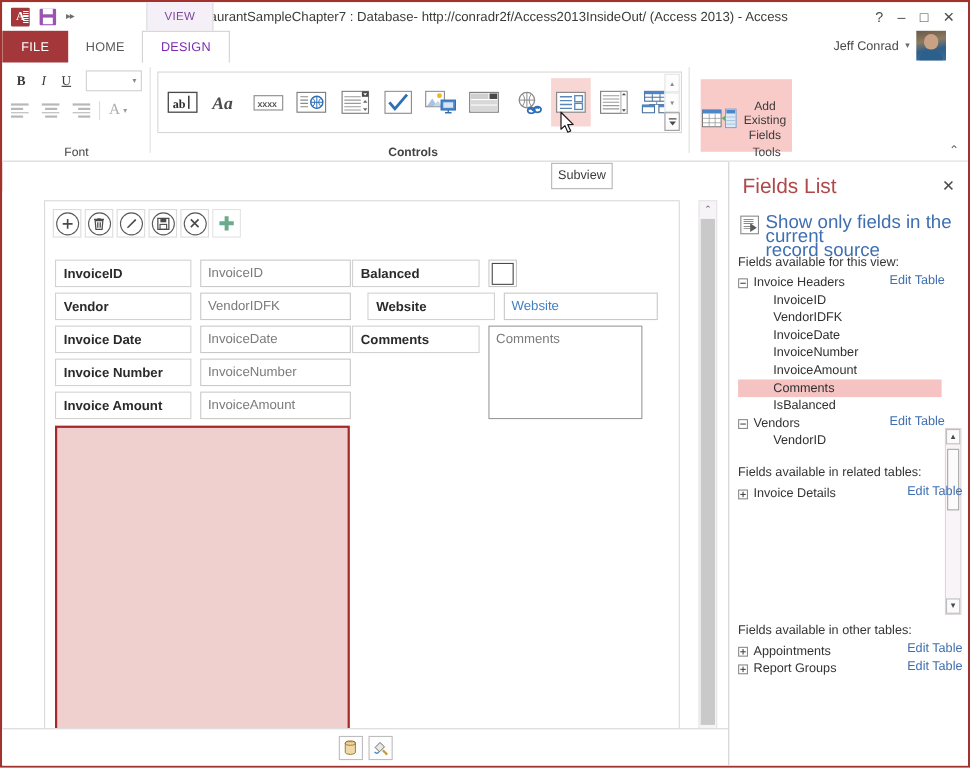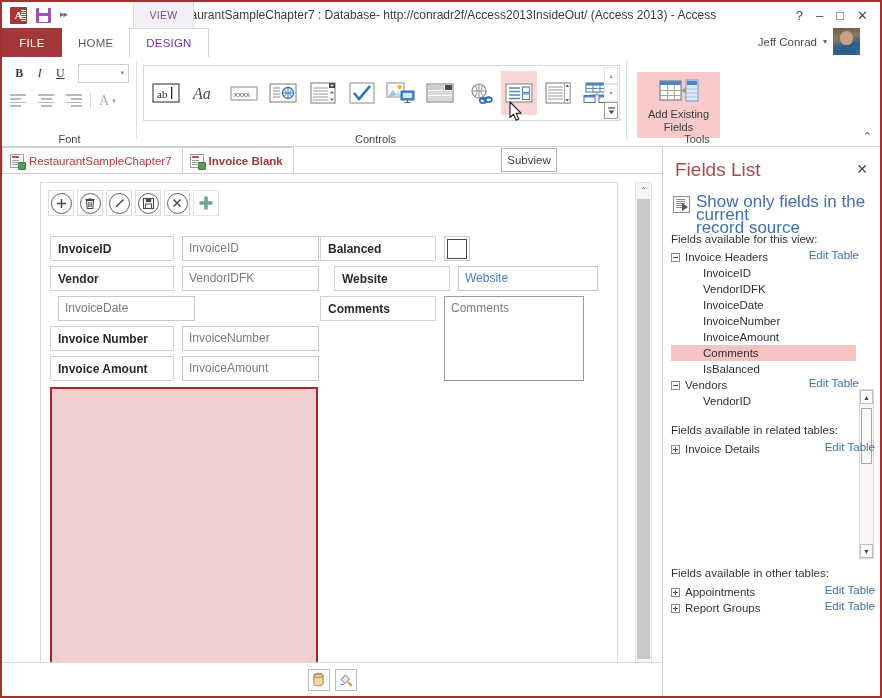--- a/index.html
+++ b/index.html
@@ -148,21 +148,21 @@
   .fontrow2 { display: flex; align-items: center; gap: 3px; }
   .align-ic { width: 22px; height: 16px; display:flex; flex-direction:column; justify-content:center; gap:2px; }
   .align-ic i { display:block; height:1.6px; background:#b8b8b8; }
   .al i:nth-child(1){width:16px} .al i:nth-child(2){width:11px} .al i:nth-child(3){width:16px} .al i:nth-child(4){width:11px}
   .ac i{ margin:0 auto; } .ac i:nth-child(1){width:16px} .ac i:nth-child(2){width:11px} .ac i:nth-child(3){width:16px} .ac i:nth-child(4){width:11px}
   .ar i{ margin-left:auto; } .ar i:nth-child(1){width:16px} .ar i:nth-child(2){width:11px} .ar i:nth-child(3){width:16px} .ar i:nth-child(4){width:11px}
   .vsep { width:1px; height:17px; background:#dcdcdc; margin: 0 5px; }
   .fcolor { font-size: 14px; color:#adadad; font-family:"Liberation Serif",serif; }
 
   
-  .g-controls { width: 500px; padding: 8px 0 0 6px; }
+  .g-controls { width: 500px; padding: 8px 0 0 6px; font-weight: bold; }
   .ctrl-gallery {
     border: 1px solid #d7d7d7; height: 56px; width: 477px;
     display: flex; align-items: center; padding: 0 4px; gap: 4px; position: relative;
   }
   .cbtn {
     width: 38px; height: 44px; display: flex; align-items: center; justify-content: center;
     position: relative;
   }
   .cbtn.sel { background: #f8d6d4; }
   .gal-scroll {
@@ -171,21 +171,21 @@
   }
   .gal-scroll div {
     flex: 1; border: 1px solid #e3e3e3; display:flex; align-items:center; justify-content:center;
     font-size: 6px; color:#8a8a8a; background:#fdfdfd;
   }
 
   
   .g-tools { width: 120px; padding: 6px 0 0 0; display:flex; justify-content:center; }
   .aef {
     width: 83px; height: 66px; background: #f8cbc9;
-    display:flex; flex-direction:column; align-items:center; justify-content:flex-start;
+    display:flex; flex-direction:row; align-items:center; justify-content:flex-start;
     padding-top: 6px;
   }
   .aef .lbl { font-size: 11px; color:#3a3a3a; text-align:center; line-height:13px; margin-top:4px; }
   .ribbon-collapse {
     position: absolute; right: 8px; bottom: 3px; font-size: 11px; color:#5a5a5a;
   }
 
   
   .doctabs {
     position: absolute; left: 0; top: 145px; width: 878px; height: 27px;
@@ -605,34 +605,20 @@
           <span>Add Existing</span><br>
           <span>Fields</span>
         </div>
       </div>
       <div class="rgl" style="width:120px">Tools</div>
     </div>
 
     <div class="ribbon-collapse">⌃</div>
   </div>
 
-  <div class="doctabs">
-    <div class="dtab">
-      <span class="dtab-ic">
-          <span class="gc"></span>
-        </span>
-      <span>RestaurantSampleChapter7</span>
-    </div>
-    <div class="dtab active">
-      <span class="dtab-ic">
-          <span class="gc"></span>
-        </span>
-      <span>Invoice Blank</span>
-    </div>
-  </div>
   <div class="subview-tip">Subview</div>
   <div class="doc-close">✕</div>
 
   <div class="canvas">
     <div class="canvas-inner">
 
       <div class="actionbar">
         <div class="abtn">
           <span class="circ">
               <svg width="13" height="13" viewBox="0 0 13 13">
@@ -683,20 +669,21 @@
 
       <div class="frow" style="left:9px; top:53px;">
         <div class="flabel" style="width:124px">InvoiceID</div>
         <div class="fbox" style="width:137px; margin-left:8px">InvoiceID</div>
       </div>
       <div class="frow" style="left:9px; top:83px;">
         <div class="flabel" style="width:124px">Vendor</div>
         <div class="fbox" style="width:137px; margin-left:8px">VendorIDFK</div>
       </div>
       <div class="frow" style="left:9px; top:113px;">
+        <div class="flabel" style="width:124px">Invoice Date</div>
         <div class="fbox" style="width:137px; margin-left:8px">InvoiceDate</div>
       </div>
       <div class="frow" style="left:9px; top:143px;">
         <div class="flabel" style="width:124px">Invoice Number</div>
         <div class="fbox" style="width:137px; margin-left:8px">InvoiceNumber</div>
       </div>
       <div class="frow" style="left:9px; top:173px;">
         <div class="flabel" style="width:124px">Invoice Amount</div>
         <div class="fbox" style="width:137px; margin-left:8px">InvoiceAmount</div>
       </div>

